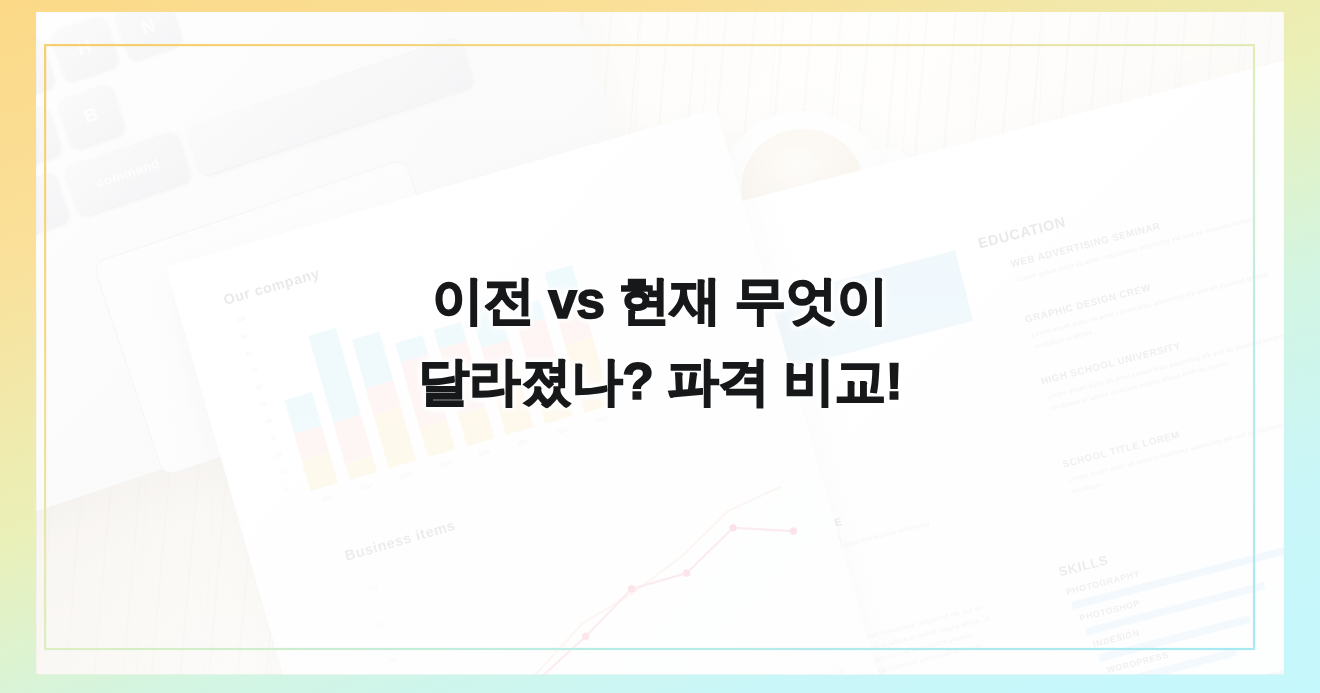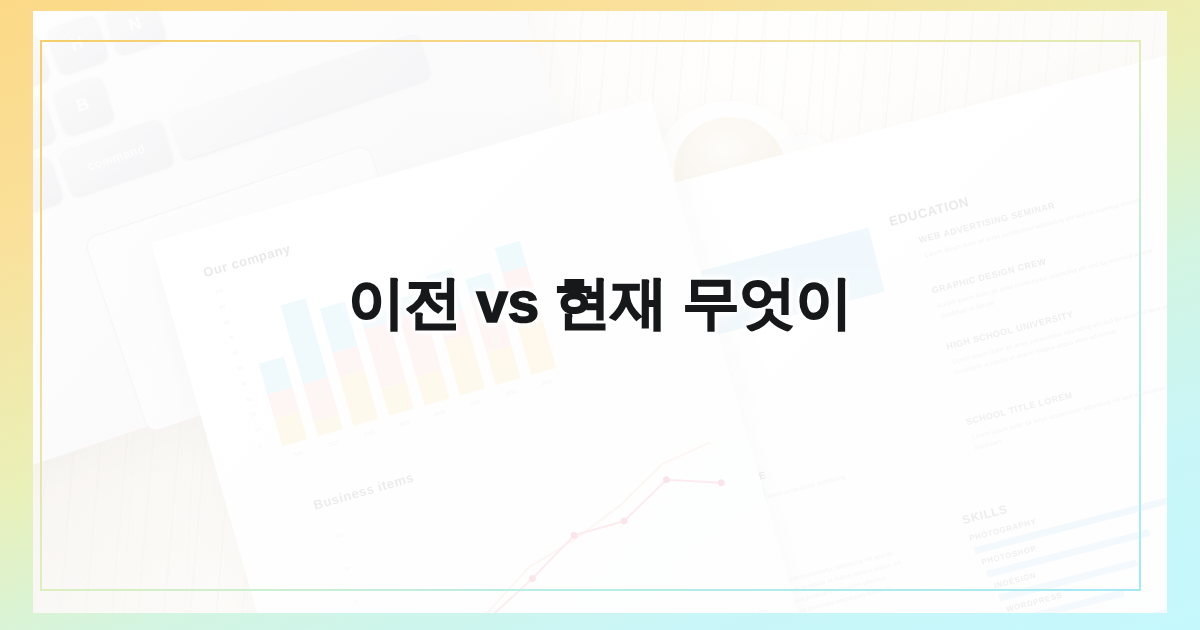--- a/index.html
+++ b/index.html
@@ -218,32 +218,31 @@
   #title {
     position:absolute;
     left:0; right:0; top:236px;
     text-align:center;
     pointer-events:none;
   }
   #title .line {
     display:block;
     font-family:"Liberation Sans", "DejaVu Sans", sans-serif;
     font-weight:700;
-    font-size:57px;
+    font-size:47px;
     line-height:74px;
     color:#17181A;
     letter-spacing:-0.5px;
     text-shadow:
       -3px -3px 4px rgba(255,255,255,0.95),
        3px -3px 4px rgba(255,255,255,0.95),
       -3px  3px 4px rgba(255,255,255,0.95),
        3px  3px 4px rgba(255,255,255,0.95),
        0 0 12px rgba(255,255,255,0.95),
        0 0 22px rgba(255,255,255,0.8);
-    margin-top: 29px;
     -webkit-text-stroke:1.5px #17181A;
   }
 </style>
 </head>
 <body>
 
 <div id="banner">
 
   <div id="photo">
 
@@ -420,15 +419,16 @@
     </div>
 
     <div class="veil"></div>
     <div class="veil2"></div>
   </div>
 
   <div id="inner-frame"></div>
 
   <div id="title">
     <span class="line">이전 vs 현재 무엇이</span>
+    <span class="line">달라졌나? 파격 비교!</span>
   </div>
 
 </div>
 
 </body></html>

